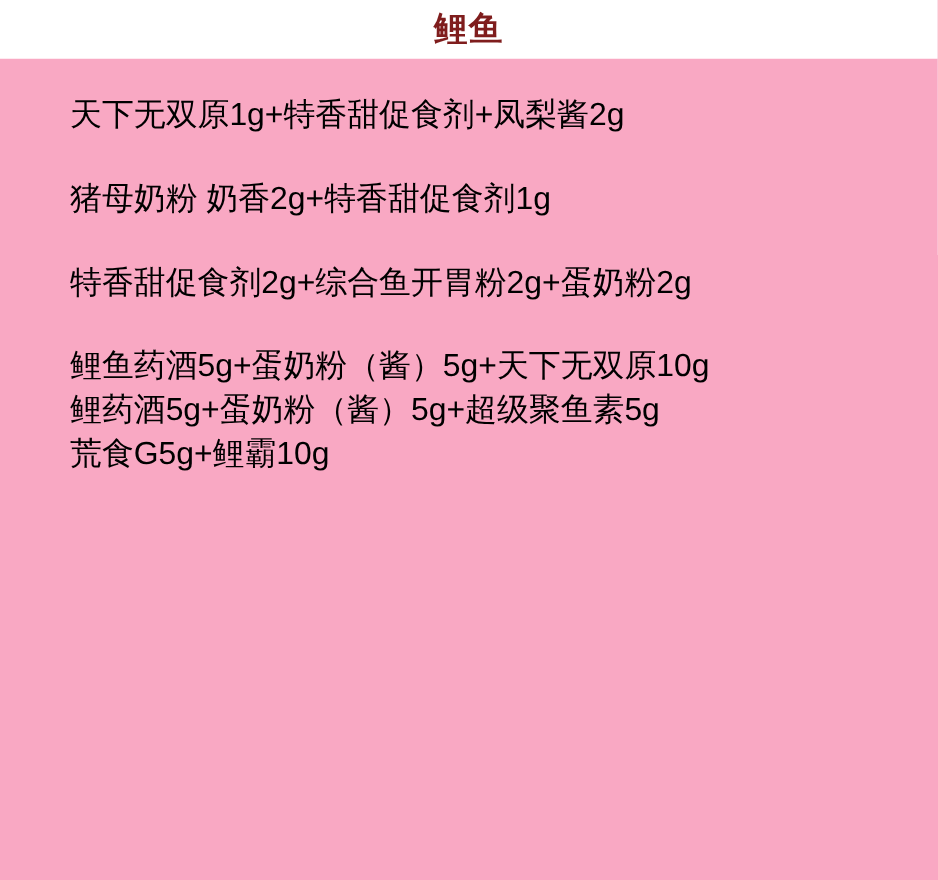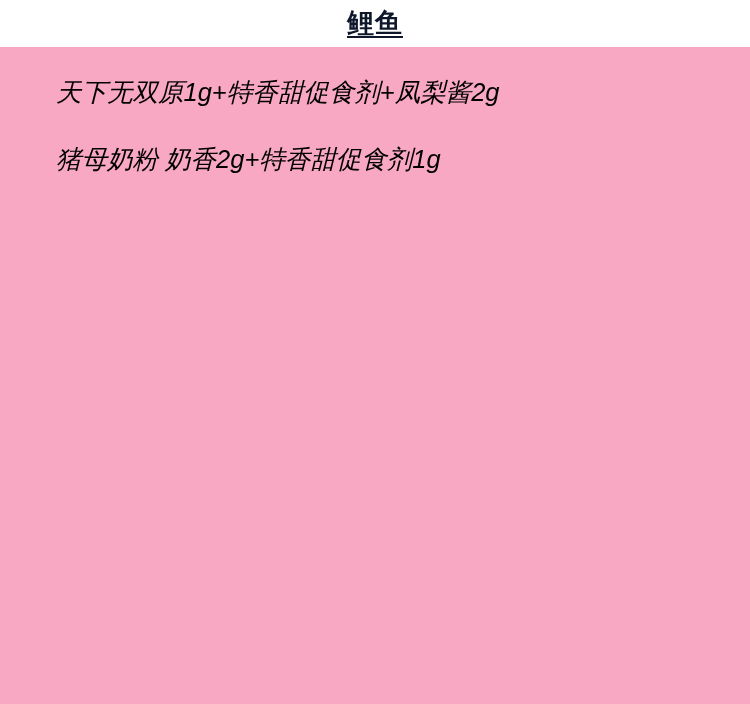--- a/index.html
+++ b/index.html
@@ -27,38 +27,36 @@
     width: 750px;
     height: 47px;
     background: #ffffff;
     display: flex;
     align-items: center;
     justify-content: center;
   }
   .title-text {
     font-size: 27px;
     font-weight: bold;
-    color: #0f172a;
-    text-decoration: underline;
+    color: #7f1d1d;
     text-underline-offset: 4px;
     letter-spacing: 1px;
     line-height: 1;
   }
   .content {
     position: absolute;
     top: 47px;
     left: 0;
     width: 750px;
     height: 657px;
     padding: 28px 0 0 56px;
     box-sizing: border-box;
   }
   .group {
     margin-bottom: 32px;
-    font-style: italic;
   }
   .group:last-child {
     margin-bottom: 0;
   }
   .line {
     font-size: 25.5px;
     color: #000000;
     line-height: 35px;
     white-space: nowrap;
     letter-spacing: 0px;
@@ -77,17 +75,23 @@
 
     <div class="group">
       <div class="line">天下无双原1g+特香甜促食剂+凤梨酱2g</div>
     </div>
 
     <div class="group">
       <div class="line">猪母奶粉 奶香2g+特香甜促食剂1g</div>
     </div>
 
     <div class="group">
+      <div class="line">特香甜促食剂2g+综合鱼开胃粉2g+蛋奶粉2g</div>
     </div>
 
+    <div class="group">
+      <div class="line">鲤鱼药酒5g+蛋奶粉（酱）5g+天下无双原10g</div>
+      <div class="line">鲤药酒5g+蛋奶粉（酱）5g+超级聚鱼素5g</div>
+      <div class="line">荒食G5g+鲤霸10g</div>
+    </div>
 
   </div>
 </div>
 
 </body></html>

